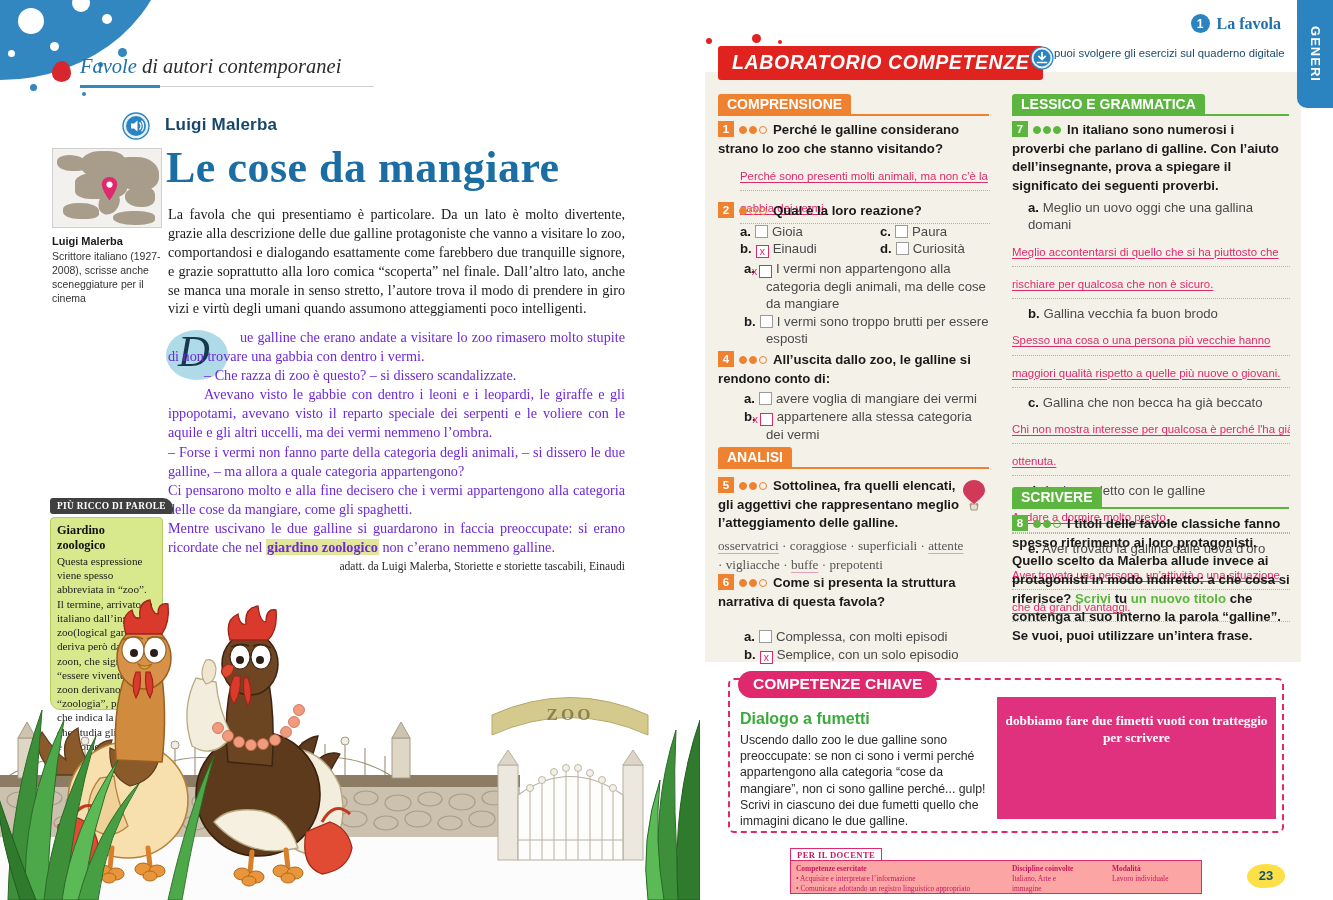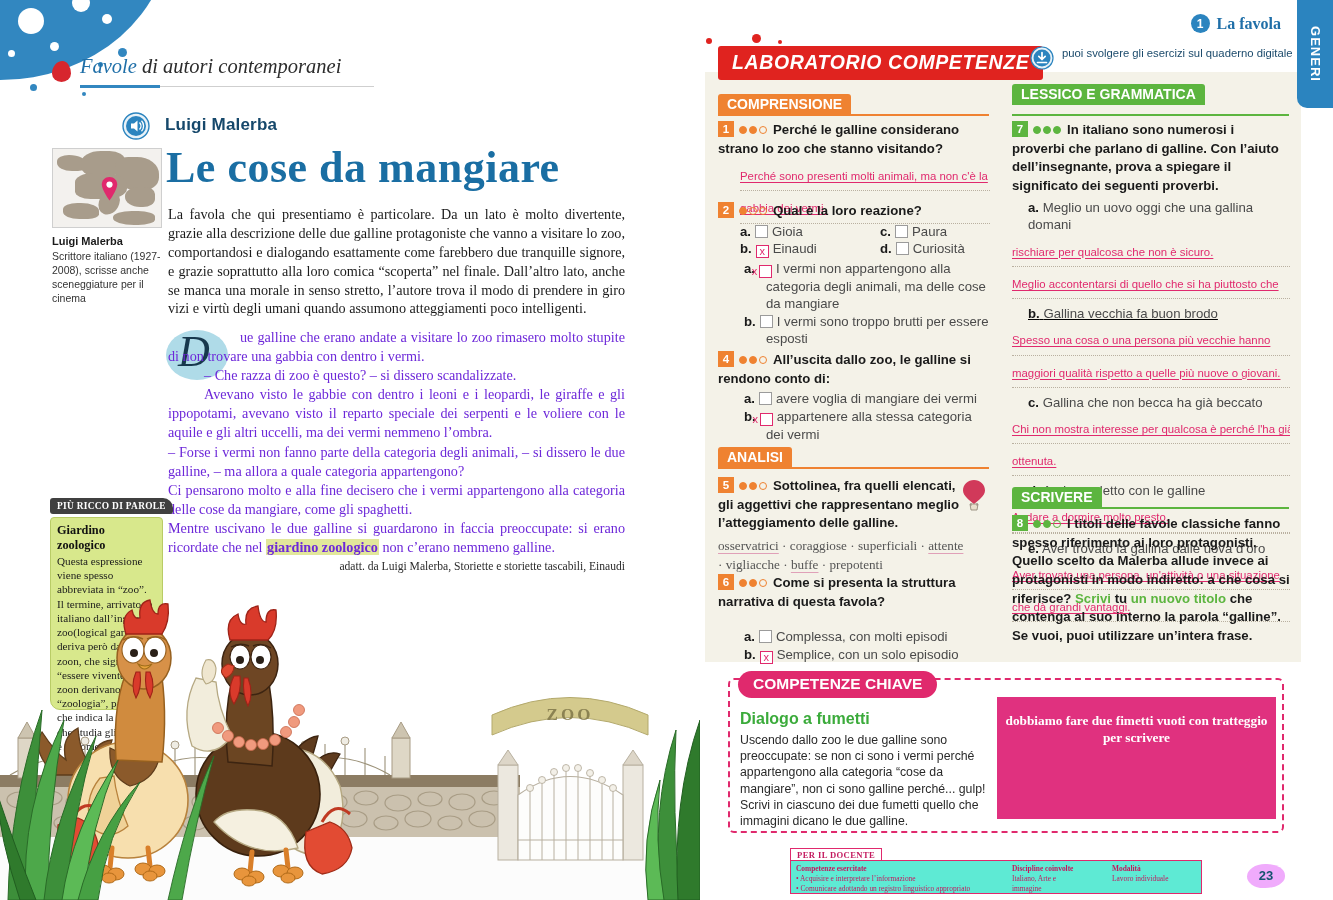--- a/index.html
+++ b/index.html
@@ -89,21 +89,21 @@
   .chapter-mark { position: absolute; right: 52px; top: 14px; display: flex; align-items: center; gap: 7px; }
   .chapter-num { width: 19px; height: 19px; border-radius: 50%; background: #2b84bf; color: #fff;
     font-family: "Liberation Sans", sans-serif; font-weight: bold; font-size: 12px; display: flex; align-items: center; justify-content: center; }
   .chapter-label { font-size: 16px; color: #1f6fa8; font-weight: bold; font-family: "Liberation Serif", serif; }
 
   
   .lab-banner { position: absolute; left: 718px; top: 46px; background: #e0231f; color: #fff;
     font-family: "Liberation Sans", sans-serif; font-weight: bold; font-style: italic; font-size: 19.5px;
     letter-spacing: .6px; padding: 5px 14px 6px; border-radius: 3px; }
   .rdot { position: absolute; background: #e0231f; border-radius: 50%; }
-  .digital-note { position: absolute; left: 1030px; top: 46px; display: flex; align-items: flex-start; gap: 8px; }
+  .digital-note { position: absolute; left: 1030px; top: 46px; display: flex; align-items: flex-start; gap: 0; }
   .dl-icon { width: 24px; height: 24px; flex: none; }
   .digital-note .dn-text { font-family: "Liberation Sans", sans-serif; font-size: 11.3px; line-height: 1.28; color: #1b4a6b; }
 
   
   .sec-tab { position: absolute; font-family: "Liberation Sans", sans-serif; font-weight: bold;
     color: #fff; font-size: 14px; padding: 2px 9px 3px; border-radius: 3px 3px 0 0; }
   .sec-rule { position: absolute; height: 2px; }
   .orange { background: #ef8231; }
   .green { background: #5cb53f; }
   .rule-orange { background: #ef8231; }
@@ -148,28 +148,28 @@
     font-family: "Liberation Sans", sans-serif; font-size: 12.3px; line-height: 1.32; color: #2a2a2a; }
   .cc-magenta { position: absolute; left: 997px; top: 697px; width: 279px; height: 122px; background: #e0317f; }
   .cc-magenta span { display: block; text-align: center; color: #fff; font-weight: bold; font-size: 13.3px;
     line-height: 1.3; padding-top: 15px; font-family: "Liberation Serif", serif; }
 
   
   .pd-tab { position: absolute; left: 790px; top: 848px; background: #fff; border: 1px solid #e0296d;
     color: #c3195e; font-family: "Liberation Serif", serif; font-weight: bold; font-size: 8.6px;
     letter-spacing: .4px; padding: 1px 6px 2px; }
   .pd-box { position: absolute; left: 790px; top: 860px; width: 412px; height: 34px;
-    border: 1px solid #e0296d; background: #5eead4; padding: 3px 5px; }
+    border: 1px solid #e0296d; background: #fca5a5; padding: 3px 5px; }
   .pd-box table { width: 100%; border-collapse: collapse; }
   .pd-box td { vertical-align: top; font-family: "Liberation Serif", serif; font-size: 7.4px;
     color: #c3195e; line-height: 1.32; }
   .pd-box .hd { font-weight: bold; }
 
   .pagenum { position: absolute; left: 1247px; top: 864px; width: 38px; height: 24px;
-    background: #f0abfc; border-radius: 50% 50% 55% 45% / 55% 50% 50% 50%; }
+    background: #fde047; border-radius: 50% 50% 55% 45% / 55% 50% 50% 50%; }
   .pagenum span { display: block; text-align: center; line-height: 24px; font-family: "Liberation Sans", sans-serif;
     font-weight: bold; font-size: 13px; color: #15536f; }
 </style>
 </head>
 <body>
 
 <div class="page">
 
   <div class="left-page">
 
@@ -564,35 +564,35 @@
   </div>
 
   <div class="ex" style="left:718px;top:573px;width:280px;">
     <div><span class="qnum o">6</span><span class="bullets"><i class="bul f"></i><i class="bul f"></i><i class="bul"></i></span><span class="qtext">Come si presenta la struttura narrativa di questa favola?</span></div>
     <div style="margin-left:26px;margin-top:18px;">
       <div class="opt"><b>a.</b><span class="cbx"></span><span>Complessa, con molti episodi</span></div>
       <div class="opt" style="margin-top:1px;"><b>b.</b><span class="cbx x">x</span><span>Semplice, con un solo episodio</span></div>
     </div>
   </div>
 
-  <div class="sec-tab green" style="left:1012px;top:84px;text-align:center;">LESSICO E GRAMMATICA</div>
+  <div class="sec-tab green" style="left:1012px;top:94px;text-align:center;">LESSICO E GRAMMATICA</div>
   <div class="sec-rule rule-green" style="left:1012px;top:114px;width:277px;"></div>
 
   <div class="ex" style="left:1012px;top:120px;width:278px;">
     <div><span class="qnum g">7</span><span class="bullets"><i class="bul gr f"></i><i class="bul gr f"></i><i class="bul gr f"></i></span><span class="qtext">In italiano sono numerosi i proverbi che parlano di galline. Con l’aiuto dell’insegnante, prova a spiegare il significato dei seguenti proverbi.</span></div>
 
     <div style="margin-left:16px;margin-top:4px;">
       <div class="opt"><b>a.</b> <span>Meglio un uovo oggi che una gallina domani</span></div>
     </div>
     <div style="margin-top:2px;">
+      <div class="ansrow"><span>Meglio accontentarsi di quello che si ha piuttosto che</span></div>
       <div class="ansrow"><span>rischiare per qualcosa che non è sicuro.</span></div>
-      <div class="ansrow"><span>Meglio accontentarsi di quello che si ha piuttosto che</span></div>
-    </div>
-
-    <div style="margin-left:16px;margin-top:6px;text-decoration:underline;">
+    </div>
+
+    <div style="margin-left:16px;margin-top:6px;">
       <div class="opt"><b>b.</b> <span>Gallina vecchia fa buon brodo</span></div>
     </div>
     <div style="margin-top:1px;">
       <div class="ansrow"><span>Spesso una cosa o una persona più vecchie hanno</span></div>
       <div class="ansrow"><span>maggiori qualità rispetto a quelle più nuove o giovani.</span></div>
     </div>
 
     <div style="margin-left:16px;margin-top:6px;">
       <div class="opt"><b>c.</b> <span>Gallina che non becca ha già beccato</span></div>
     </div>

